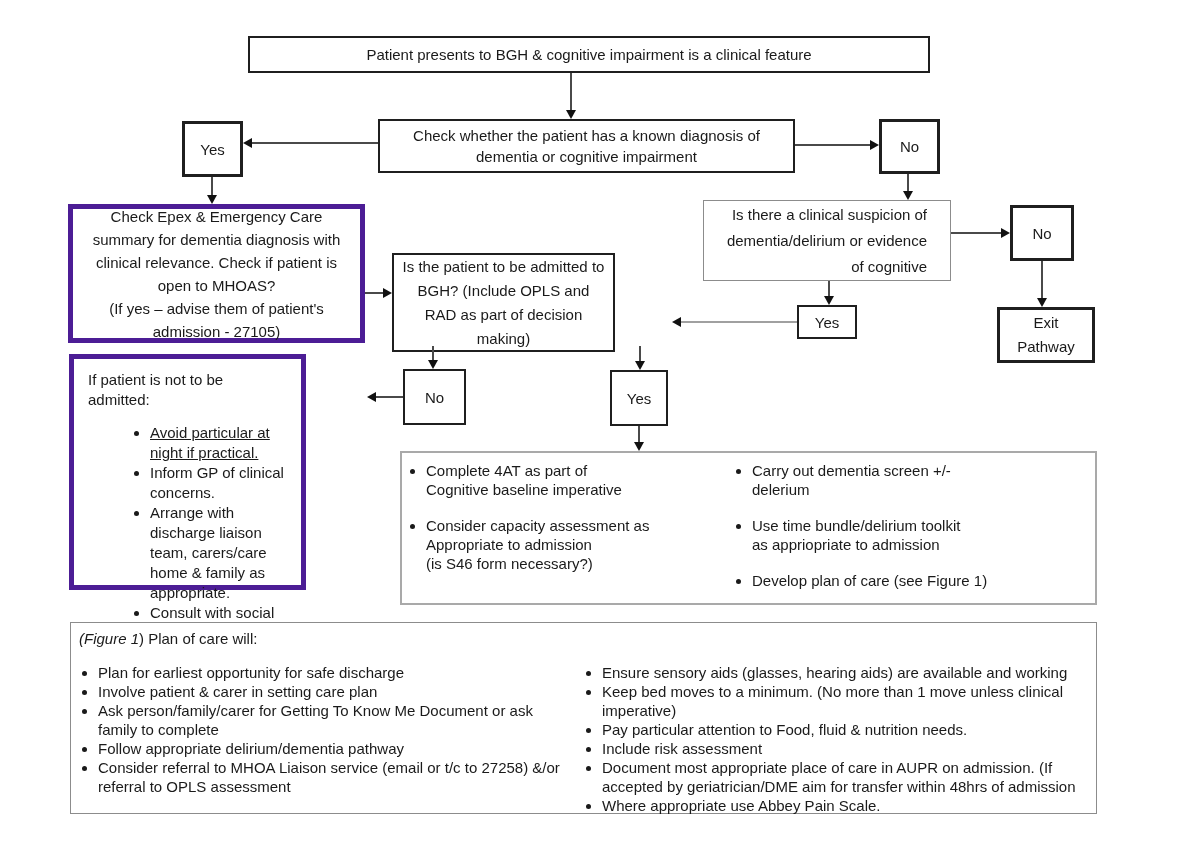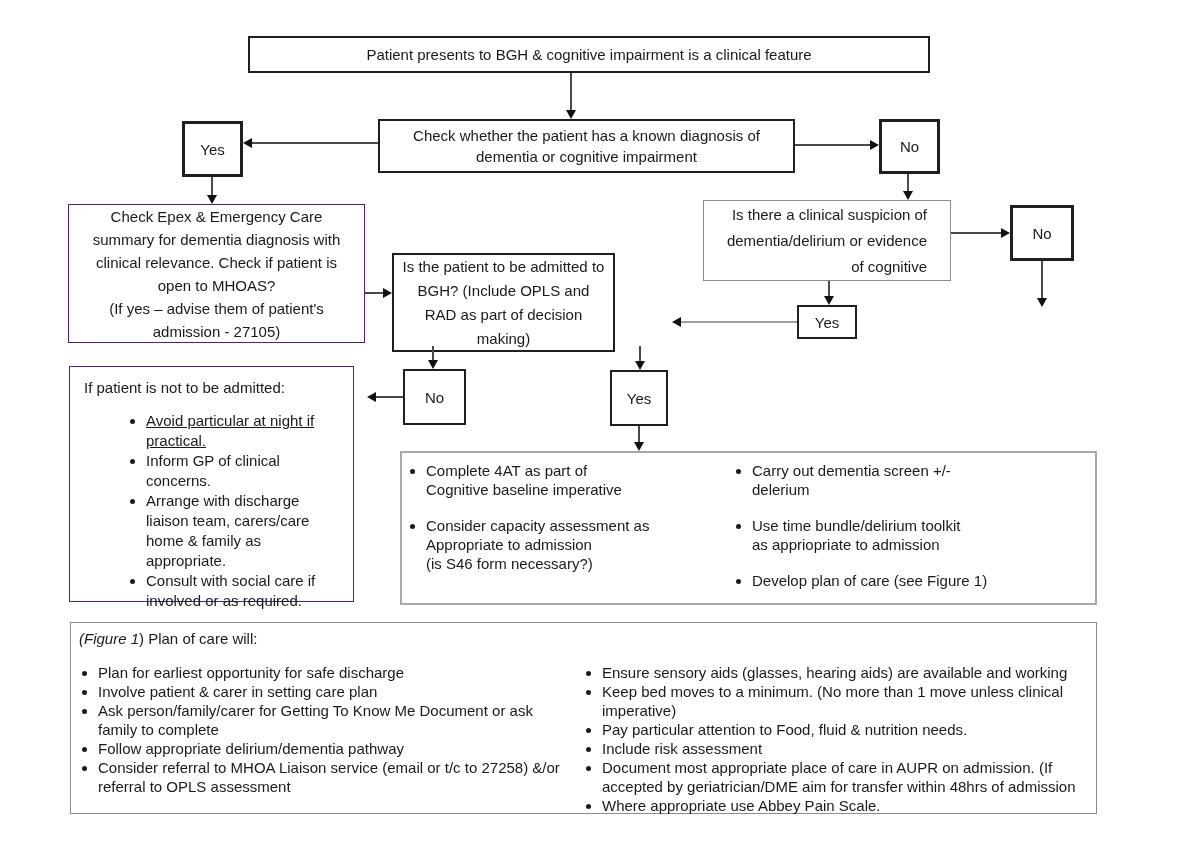--- a/index.html
+++ b/index.html
@@ -4,21 +4,21 @@
 <style>
   html,body{margin:0;padding:0;background:#ffffff;}
   #canvas{
     position:relative;width:1202px;height:850px;background:#ffffff;overflow:hidden;
     font-family:"Liberation Sans","DejaVu Sans",sans-serif;color:#1a1a1a;font-size:15px;
   }
   .box{position:absolute;background:#ffffff;box-sizing:border-box;}
   .ctr{display:flex;align-items:center;justify-content:center;text-align:center;white-space:pre-line;}
   .b2{border:2px solid #1f1f1f;}
   .b3{border:3px solid #1f1f1f;}
-  .bd1{border:1px solid #4c1d95;}
+  .bd1{border:5px solid #4c1d95;}
   .bg1{border:1px solid #8c8c8c;}
   .bg2{border:2px solid #a9a9a9;}
   .ln{position:absolute;background:#4a4a4a;}
   .lng{position:absolute;background:#a0a0a0;}
   .ah{position:absolute;width:0;height:0;}
   .ah.down{border-left:5px solid transparent;border-right:5px solid transparent;border-top:9px solid #111;}
   .ah.left{border-top:5px solid transparent;border-bottom:5px solid transparent;border-right:9px solid #111;}
   .ah.right{border-top:5px solid transparent;border-bottom:5px solid transparent;border-left:9px solid #111;}
   ul{margin:0;padding:0;list-style:disc outside;}
   li{line-height:19px;}
@@ -64,33 +64,35 @@
 open to MHOAS?
 (If yes – advise them of patient's
 admission - 27105)</div>
 
   <div class="box bg1 ctr" style="left:703px;top:200px;width:248px;height:81px;line-height:26px;text-align:right;">Is there a clinical suspicion of
 dementia/delirium or evidence
 of cognitive</div>
 
   <div class="box b3 ctr" style="left:1010px;top:205px;width:64px;height:56px;">No</div>
 
+  <div class="box b3 ctr" style="left:997px;top:307px;width:98px;height:56px;line-height:24px;">Exit
+Pathway</div>
 
   <div class="box b2 ctr" style="left:797px;top:305px;width:60px;height:34px;">Yes</div>
 
   <div class="box b2 ctr" style="left:392px;top:253px;width:223px;height:99px;line-height:24px;">Is the patient to be admitted to
 BGH? (Include OPLS and
 RAD as part of decision
 making)</div>
 
   <div class="box b2 ctr" style="left:403px;top:369px;width:63px;height:56px;">No</div>
 
   <div class="box b2 ctr" style="left:610px;top:370px;width:58px;height:56px;">Yes</div>
 
-  <div class="box bd1 na" style="left:69px;top:366px;width:285px;height:236px;">
+  <div class="box bd1 na" style="left:69px;top:354px;width:237px;height:236px;">
     <div>If patient is not to be admitted:</div>
     <ul>
       <li class="u">Avoid particular at night if practical.</li>
       <li>Inform GP of clinical concerns.</li>
       <li>Arrange with discharge liaison team, carers/care home &amp; family as appropriate.</li>
       <li>Consult with social care if involved or as required.</li>
     </ul>
   </div>
 
   <div class="box bg2 adm" style="left:400px;top:451px;width:697px;height:154px;">

